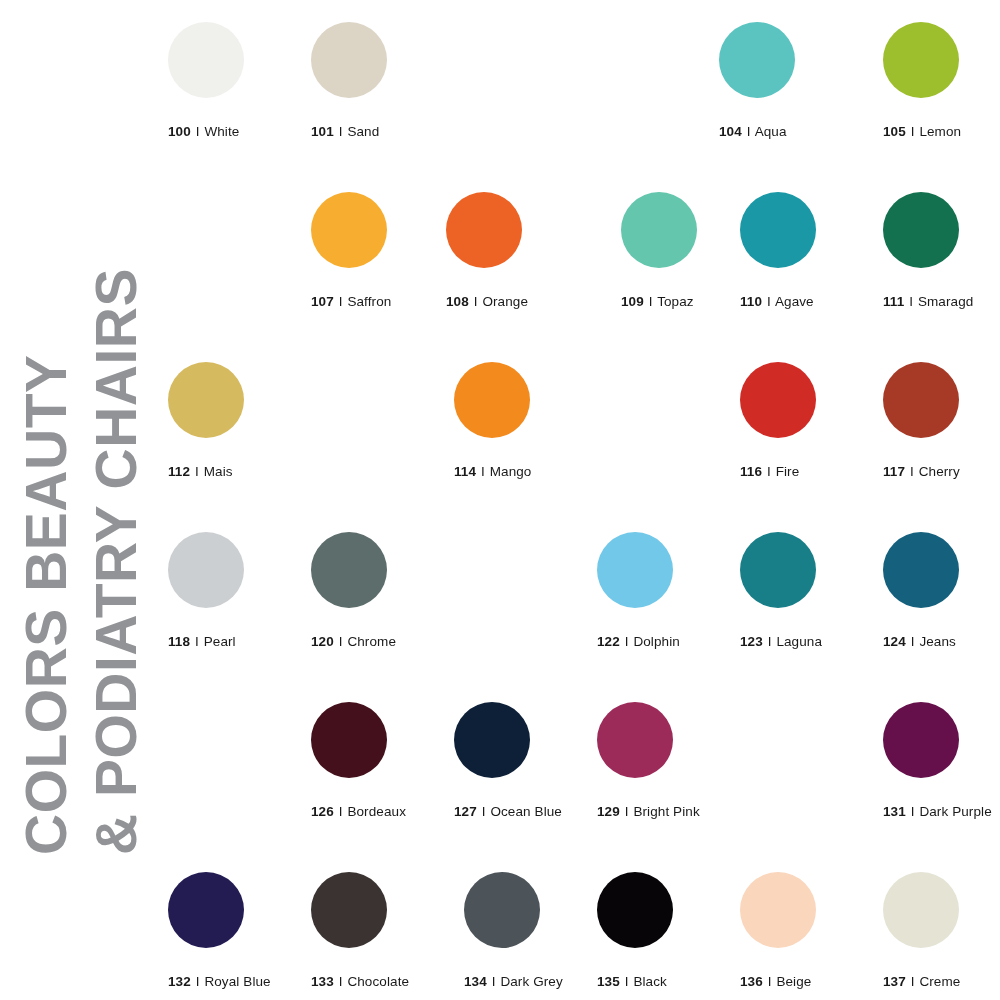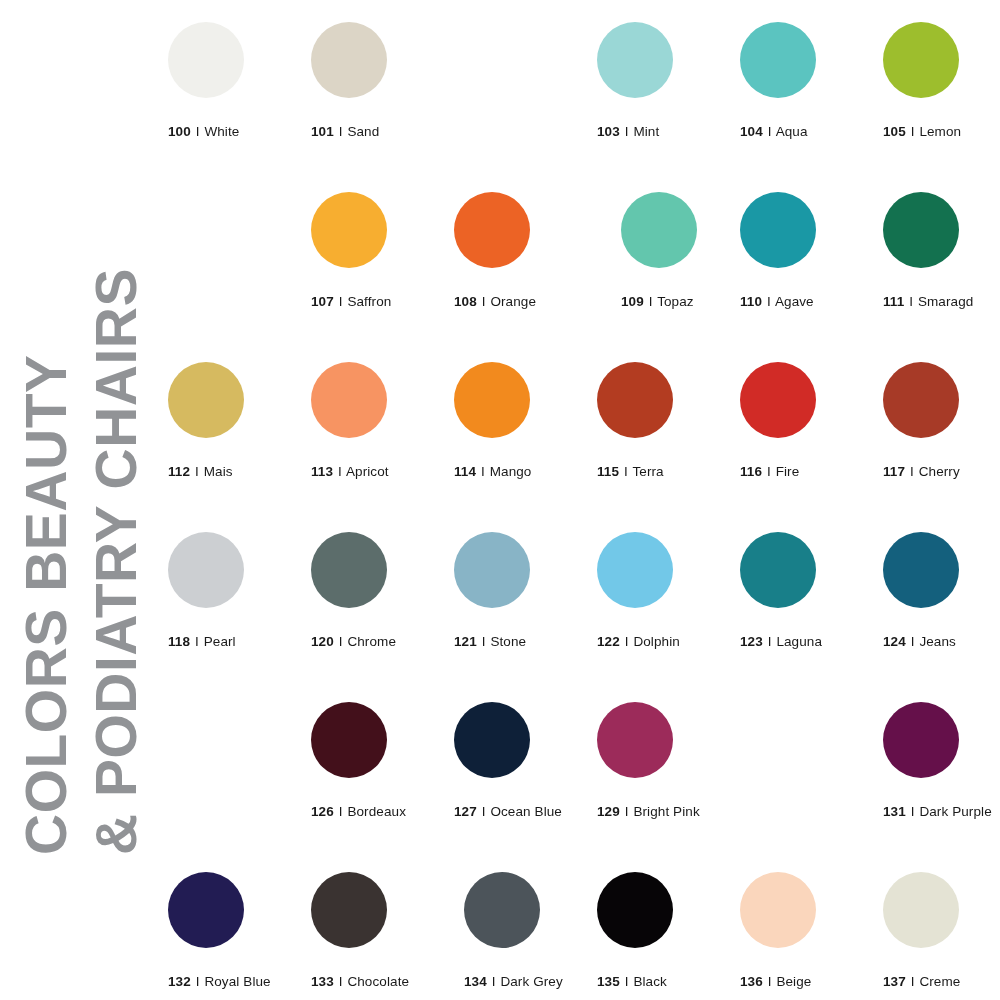--- a/index.html
+++ b/index.html
@@ -103,39 +103,35 @@
   <div id="grid">
       <div class="swatch-row">
         <div class="swatch-cell" style="left: 0px;">
           <span class="swatch-dot" title="White" style="background: rgb(240, 240, 236);"></span>
           <div class="swatch-label"><span class="swatch-code">100</span> <span class="swatch-sep">I</span> <span class="swatch-name">White</span></div>
         </div>
         <div class="swatch-cell" style="left: 143px;">
           <span class="swatch-dot" title="Sand" style="background: rgb(220, 213, 198);"></span>
           <div class="swatch-label"><span class="swatch-code">101</span> <span class="swatch-sep">I</span> <span class="swatch-name">Sand</span></div>
         </div>
-        <div class="swatch-cell" style="left: 429px;">
-          <span class="swatch-dot" title="Mint" style="background: rgb(154, 215, 214);"></span>
-          <div class="swatch-label"><span class="swatch-code">103</span> <span class="swatch-sep">I</span> <span class="swatch-name">Mint</span></div>
-        </div>
-        <div class="swatch-cell" style="left: 572px;">
+        <div class="swatch-cell" style="left: 551px;">
           <span class="swatch-dot" title="Aqua" style="background: rgb(91, 196, 192);"></span>
           <div class="swatch-label"><span class="swatch-code">104</span> <span class="swatch-sep">I</span> <span class="swatch-name">Aqua</span></div>
         </div>
         <div class="swatch-cell" style="left: 715px;">
           <span class="swatch-dot" title="Lemon" style="background: rgb(157, 190, 45);"></span>
           <div class="swatch-label"><span class="swatch-code">105</span> <span class="swatch-sep">I</span> <span class="swatch-name">Lemon</span></div>
         </div>
       </div>
       <div class="swatch-row">
         <div class="swatch-cell" style="left: 143px;">
           <span class="swatch-dot" title="Saffron" style="background: rgb(247, 174, 48);"></span>
           <div class="swatch-label"><span class="swatch-code">107</span> <span class="swatch-sep">I</span> <span class="swatch-name">Saffron</span></div>
         </div>
-        <div class="swatch-cell" style="left: 286px;">
+        <div class="swatch-cell" style="left: 278px;">
           <span class="swatch-dot" title="Orange" style="background: rgb(236, 99, 37);"></span>
           <div class="swatch-label"><span class="swatch-code">108</span> <span class="swatch-sep">I</span> <span class="swatch-name">Orange</span></div>
         </div>
         <div class="swatch-cell" style="left: 453px;">
           <span class="swatch-dot" title="Topaz" style="background: rgb(99, 198, 173);"></span>
           <div class="swatch-label"><span class="swatch-code">109</span> <span class="swatch-sep">I</span> <span class="swatch-name">Topaz</span></div>
         </div>
         <div class="swatch-cell" style="left: 572px;">
           <span class="swatch-dot" title="Agave" style="background: rgb(26, 152, 165);"></span>
           <div class="swatch-label"><span class="swatch-code">110</span> <span class="swatch-sep">I</span> <span class="swatch-name">Agave</span></div>
@@ -143,53 +139,41 @@
         <div class="swatch-cell" style="left: 715px;">
           <span class="swatch-dot" title="Smaragd" style="background: rgb(19, 113, 79);"></span>
           <div class="swatch-label"><span class="swatch-code">111</span> <span class="swatch-sep">I</span> <span class="swatch-name">Smaragd</span></div>
         </div>
       </div>
       <div class="swatch-row">
         <div class="swatch-cell" style="left: 0px;">
           <span class="swatch-dot" title="Mais" style="background: rgb(214, 186, 96);"></span>
           <div class="swatch-label"><span class="swatch-code">112</span> <span class="swatch-sep">I</span> <span class="swatch-name">Mais</span></div>
         </div>
-        <div class="swatch-cell" style="left: 143px;">
-          <span class="swatch-dot" title="Apricot" style="background: rgb(247, 148, 98);"></span>
-          <div class="swatch-label"><span class="swatch-code">113</span> <span class="swatch-sep">I</span> <span class="swatch-name">Apricot</span></div>
-        </div>
         <div class="swatch-cell" style="left: 286px;">
           <span class="swatch-dot" title="Mango" style="background: rgb(242, 138, 30);"></span>
           <div class="swatch-label"><span class="swatch-code">114</span> <span class="swatch-sep">I</span> <span class="swatch-name">Mango</span></div>
         </div>
-        <div class="swatch-cell" style="left: 429px;">
-          <span class="swatch-dot" title="Terra" style="background: rgb(179, 60, 33);"></span>
-          <div class="swatch-label"><span class="swatch-code">115</span> <span class="swatch-sep">I</span> <span class="swatch-name">Terra</span></div>
-        </div>
         <div class="swatch-cell" style="left: 572px;">
           <span class="swatch-dot" title="Fire" style="background: rgb(209, 43, 38);"></span>
           <div class="swatch-label"><span class="swatch-code">116</span> <span class="swatch-sep">I</span> <span class="swatch-name">Fire</span></div>
         </div>
         <div class="swatch-cell" style="left: 715px;">
           <span class="swatch-dot" title="Cherry" style="background: rgb(167, 58, 39);"></span>
           <div class="swatch-label"><span class="swatch-code">117</span> <span class="swatch-sep">I</span> <span class="swatch-name">Cherry</span></div>
         </div>
       </div>
       <div class="swatch-row">
         <div class="swatch-cell" style="left: 0px;">
           <span class="swatch-dot" title="Pearl" style="background: rgb(204, 207, 210);"></span>
           <div class="swatch-label"><span class="swatch-code">118</span> <span class="swatch-sep">I</span> <span class="swatch-name">Pearl</span></div>
         </div>
         <div class="swatch-cell" style="left: 143px;">
           <span class="swatch-dot" title="Chrome" style="background: rgb(92, 109, 107);"></span>
           <div class="swatch-label"><span class="swatch-code">120</span> <span class="swatch-sep">I</span> <span class="swatch-name">Chrome</span></div>
-        </div>
-        <div class="swatch-cell" style="left: 286px;">
-          <span class="swatch-dot" title="Stone" style="background: rgb(136, 180, 198);"></span>
-          <div class="swatch-label"><span class="swatch-code">121</span> <span class="swatch-sep">I</span> <span class="swatch-name">Stone</span></div>
         </div>
         <div class="swatch-cell" style="left: 429px;">
           <span class="swatch-dot" title="Dolphin" style="background: rgb(114, 200, 232);"></span>
           <div class="swatch-label"><span class="swatch-code">122</span> <span class="swatch-sep">I</span> <span class="swatch-name">Dolphin</span></div>
         </div>
         <div class="swatch-cell" style="left: 572px;">
           <span class="swatch-dot" title="Laguna" style="background: rgb(24, 127, 137);"></span>
           <div class="swatch-label"><span class="swatch-code">123</span> <span class="swatch-sep">I</span> <span class="swatch-name">Laguna</span></div>
         </div>
         <div class="swatch-cell" style="left: 715px;">

